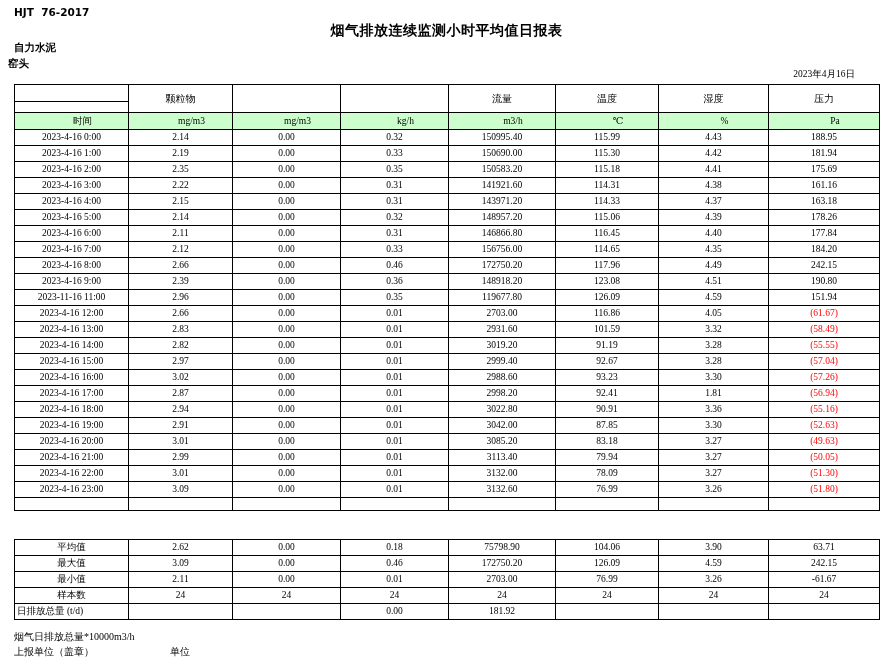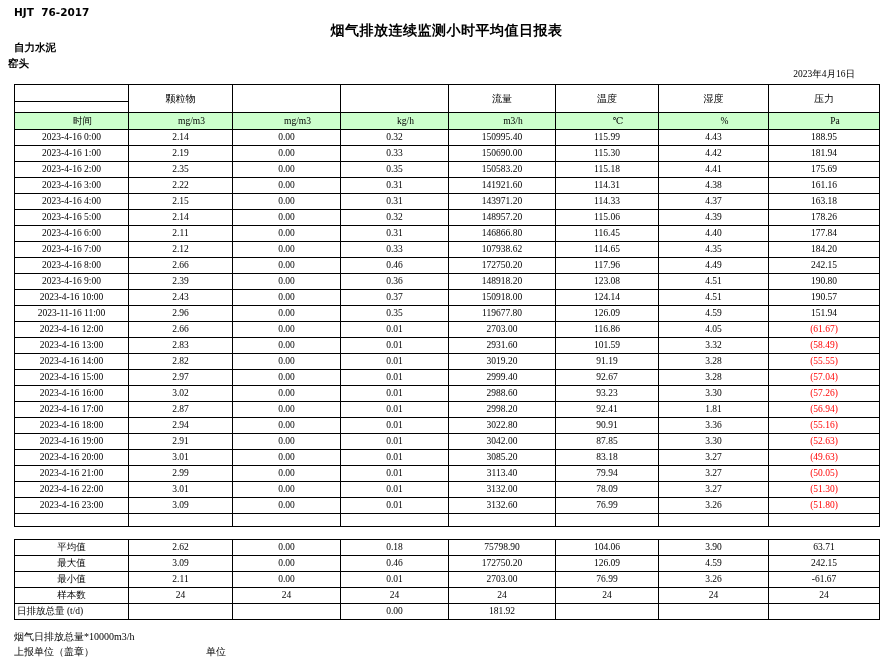--- a/index.html
+++ b/index.html
@@ -32,21 +32,21 @@
   .name-row td{height:27px;line-height:27px;font-size:10px;}
   td.split-cell{padding:0;vertical-align:top;}
   .split-top{height:16px;border-bottom:1px solid #000;}
   .split-bottom{height:10px;}
   .unit-row td{background:var(--green,#ccffcc);height:16px;line-height:16px;padding-left:23px;}
   .blank-row td{height:12px;line-height:12px;}
   td.neg{color:var(--red,#ff0000);}
   td.left{text-align:left;padding-left:2px;}
   .footer{position:absolute;left:14px;top:629px;font-size:10px;}
   .footer-line{height:15px;line-height:15px;position:relative;width:600px;}
-  .footer-unit{position:absolute;left:156px;top:0;margin-left:36px;}
+  .footer-unit{position:absolute;left:156px;top:0;}
 </style>
 </head>
 <body>
 
 <div class="doc-code">HJT  76-2017</div>
 <div class="title">烟气排放连续监测小时平均值日报表</div>
 <div class="company">自力水泥</div>
 <div class="station">窑头</div>
 <div class="date">2023年4月16日</div>
 
@@ -155,21 +155,21 @@
         <td>146866.80</td>
         <td>116.45</td>
         <td>4.40</td>
         <td>177.84</td>
       </tr>
       <tr>
         <td>2023-4-16 7:00</td>
         <td>2.12</td>
         <td>0.00</td>
         <td>0.33</td>
-        <td>107938.62</td>
+        <td>156756.00</td>
         <td>114.65</td>
         <td>4.35</td>
         <td>184.20</td>
       </tr>
       <tr>
         <td>2023-4-16 8:00</td>
         <td>2.66</td>
         <td>0.00</td>
         <td>0.46</td>
         <td>172750.20</td>
@@ -179,30 +179,20 @@
       </tr>
       <tr>
         <td>2023-4-16 9:00</td>
         <td>2.39</td>
         <td>0.00</td>
         <td>0.36</td>
         <td>148918.20</td>
         <td>123.08</td>
         <td>4.51</td>
         <td>190.80</td>
-      </tr>
-      <tr>
-        <td>2023-4-16 10:00</td>
-        <td>2.43</td>
-        <td>0.00</td>
-        <td>0.37</td>
-        <td>150918.00</td>
-        <td>124.14</td>
-        <td>4.51</td>
-        <td>190.57</td>
       </tr>
       <tr>
         <td>2023-11-16 11:00</td>
         <td>2.96</td>
         <td>0.00</td>
         <td>0.35</td>
         <td>119677.80</td>
         <td>126.09</td>
         <td>4.59</td>
         <td>151.94</td>

